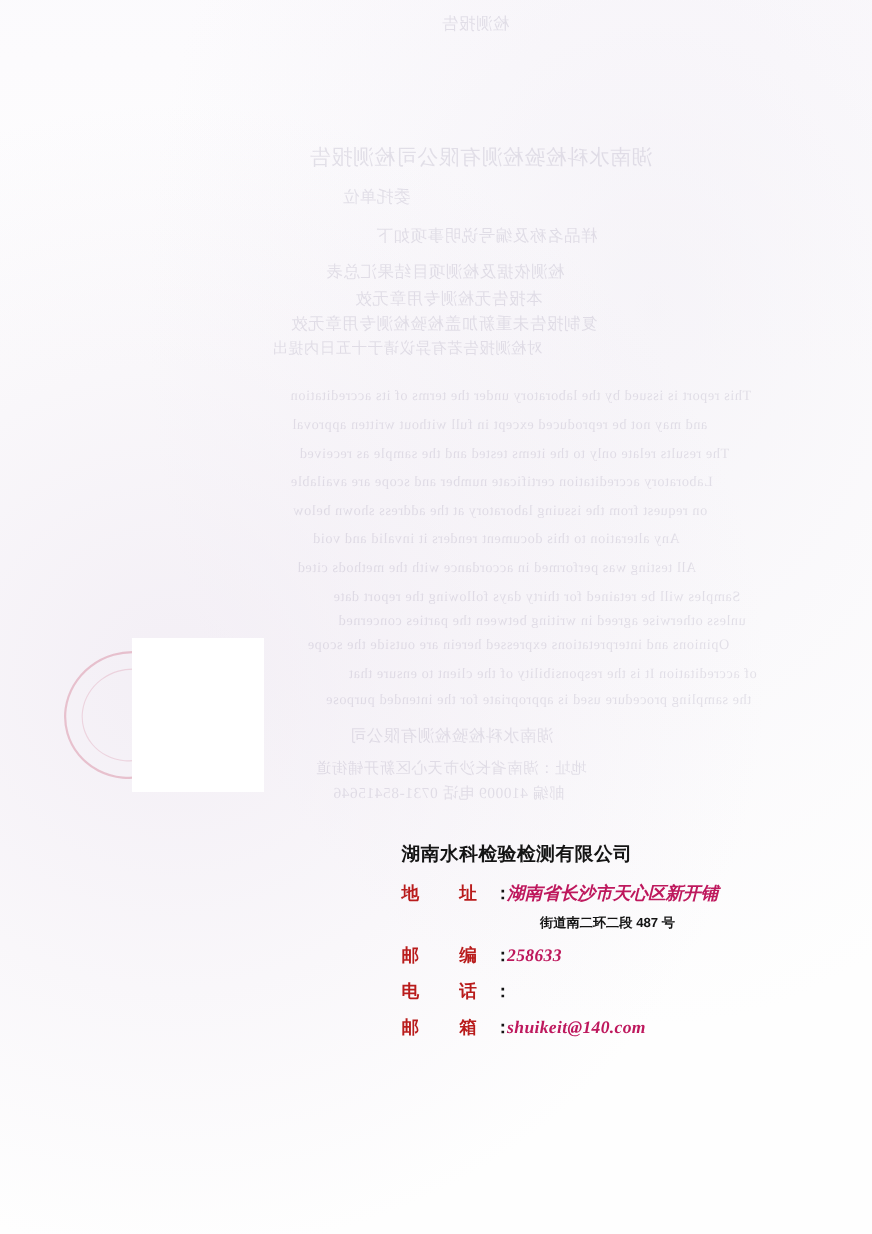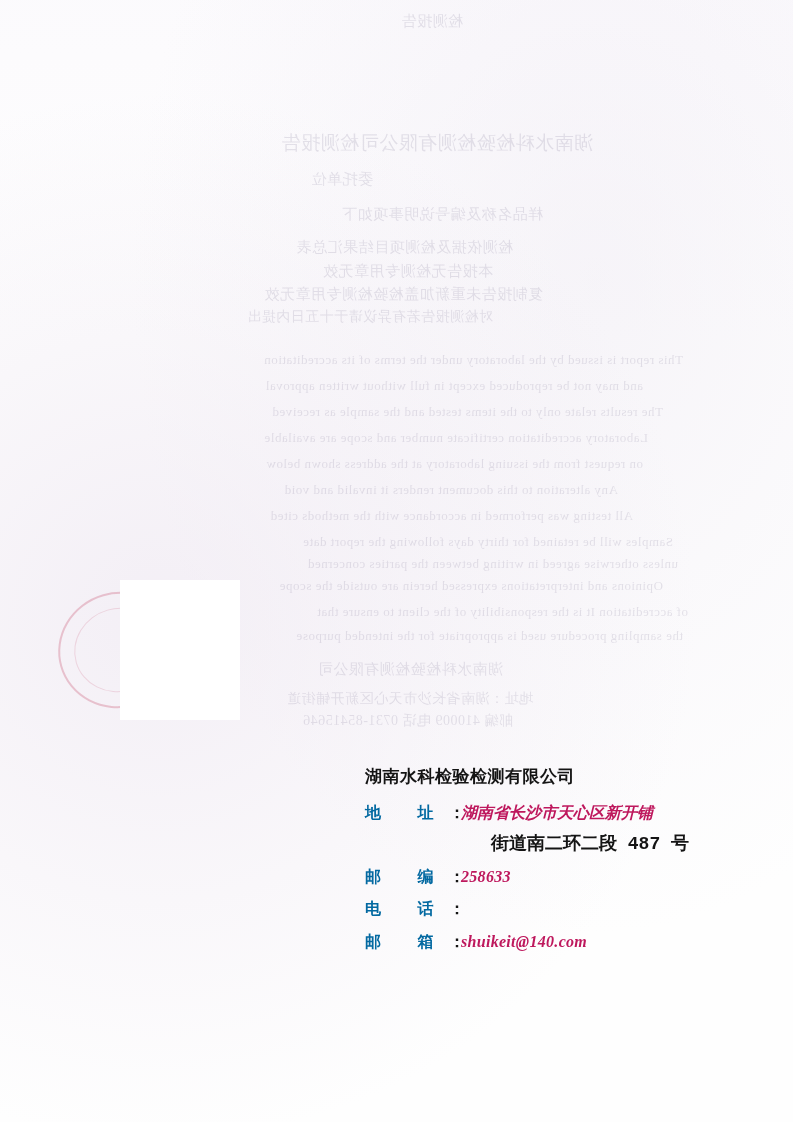--- a/index.html
+++ b/index.html
@@ -106,21 +106,21 @@
     margin-bottom: 11px;
     font-size: 16px;
     line-height: 1.35;
   }
   .contact-label {
     font-family: "Liberation Sans", sans-serif;
     font-weight: 600;
     flex: 0 0 auto;
     width: 84px;
     letter-spacing: 10px;
-    color: #0369a1;
+    color: #b91c1c;
   }
   .contact-colon {
     flex: 0 0 auto;
     width: 12px;
     font-family: "Liberation Sans", sans-serif;
     font-weight: 600;
     color: #141414;
   }
   .contact-value {
     flex: 1 1 auto;
@@ -131,23 +131,23 @@
   }
   .contact-value.mono {
     font-family: "Liberation Serif", serif;
     font-weight: 700;
     letter-spacing: 0.3px;
   }
   .addr-line2 {
     margin-left: 96px;
     margin-top: -4px;
     margin-bottom: 11px;
-    font-family: Liberation Mono, monospace;
-    font-weight: 600;
-    font-size: 18px;
+    font-family: Liberation Sans, sans-serif;
+    font-weight: 600;
+    font-size: 12px;
     color: #141414;
     padding-left: 30px;
   }
 </style>
 </head>
 <body>
 
 <div class="page">
 
   <div class="scan-tint"></div>

